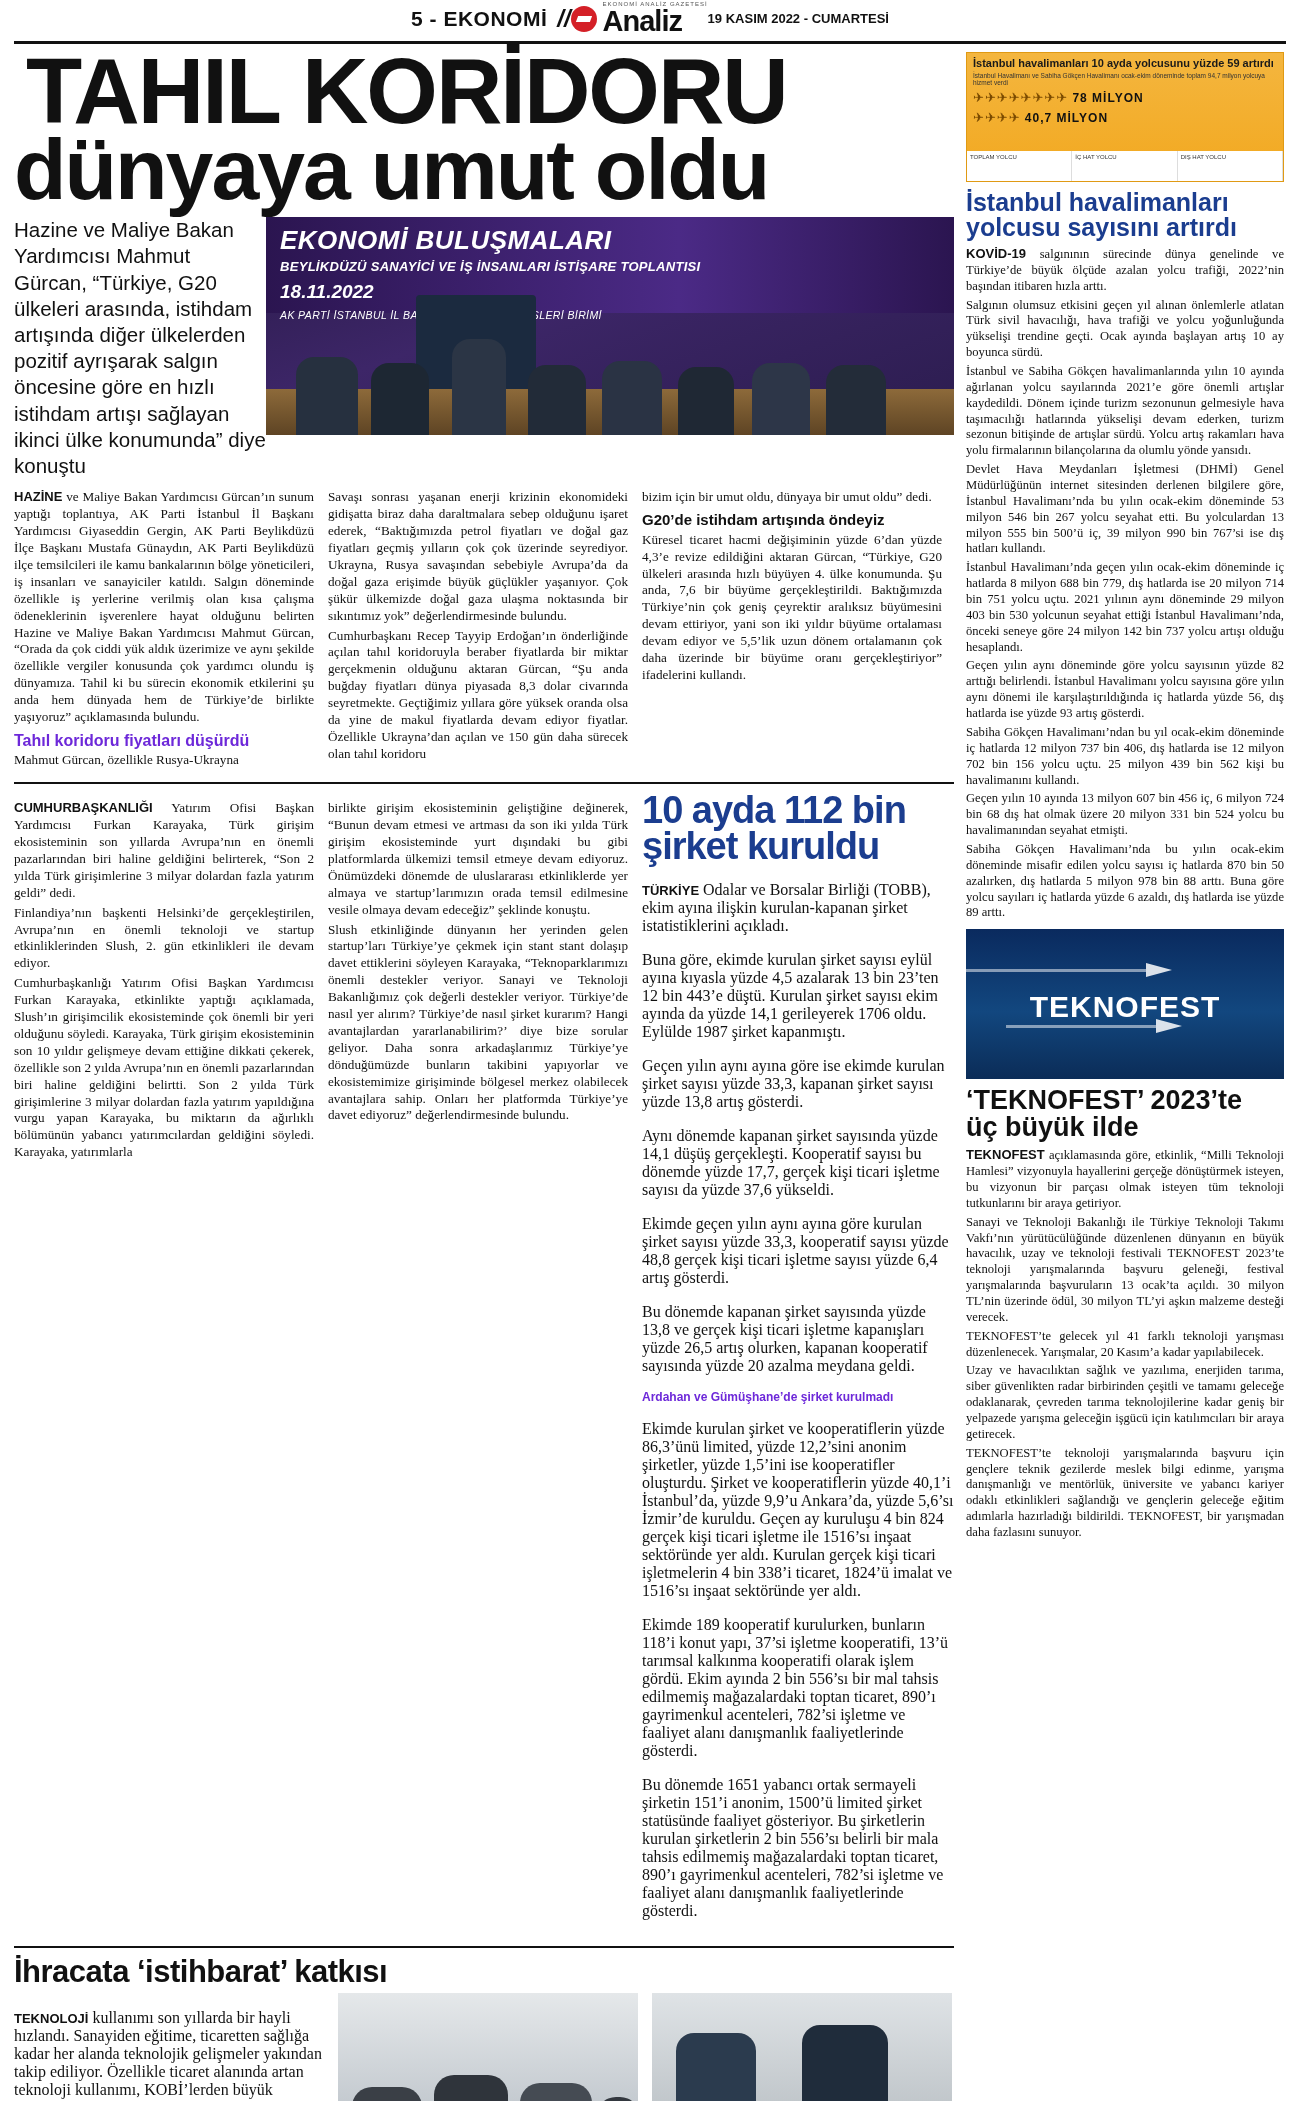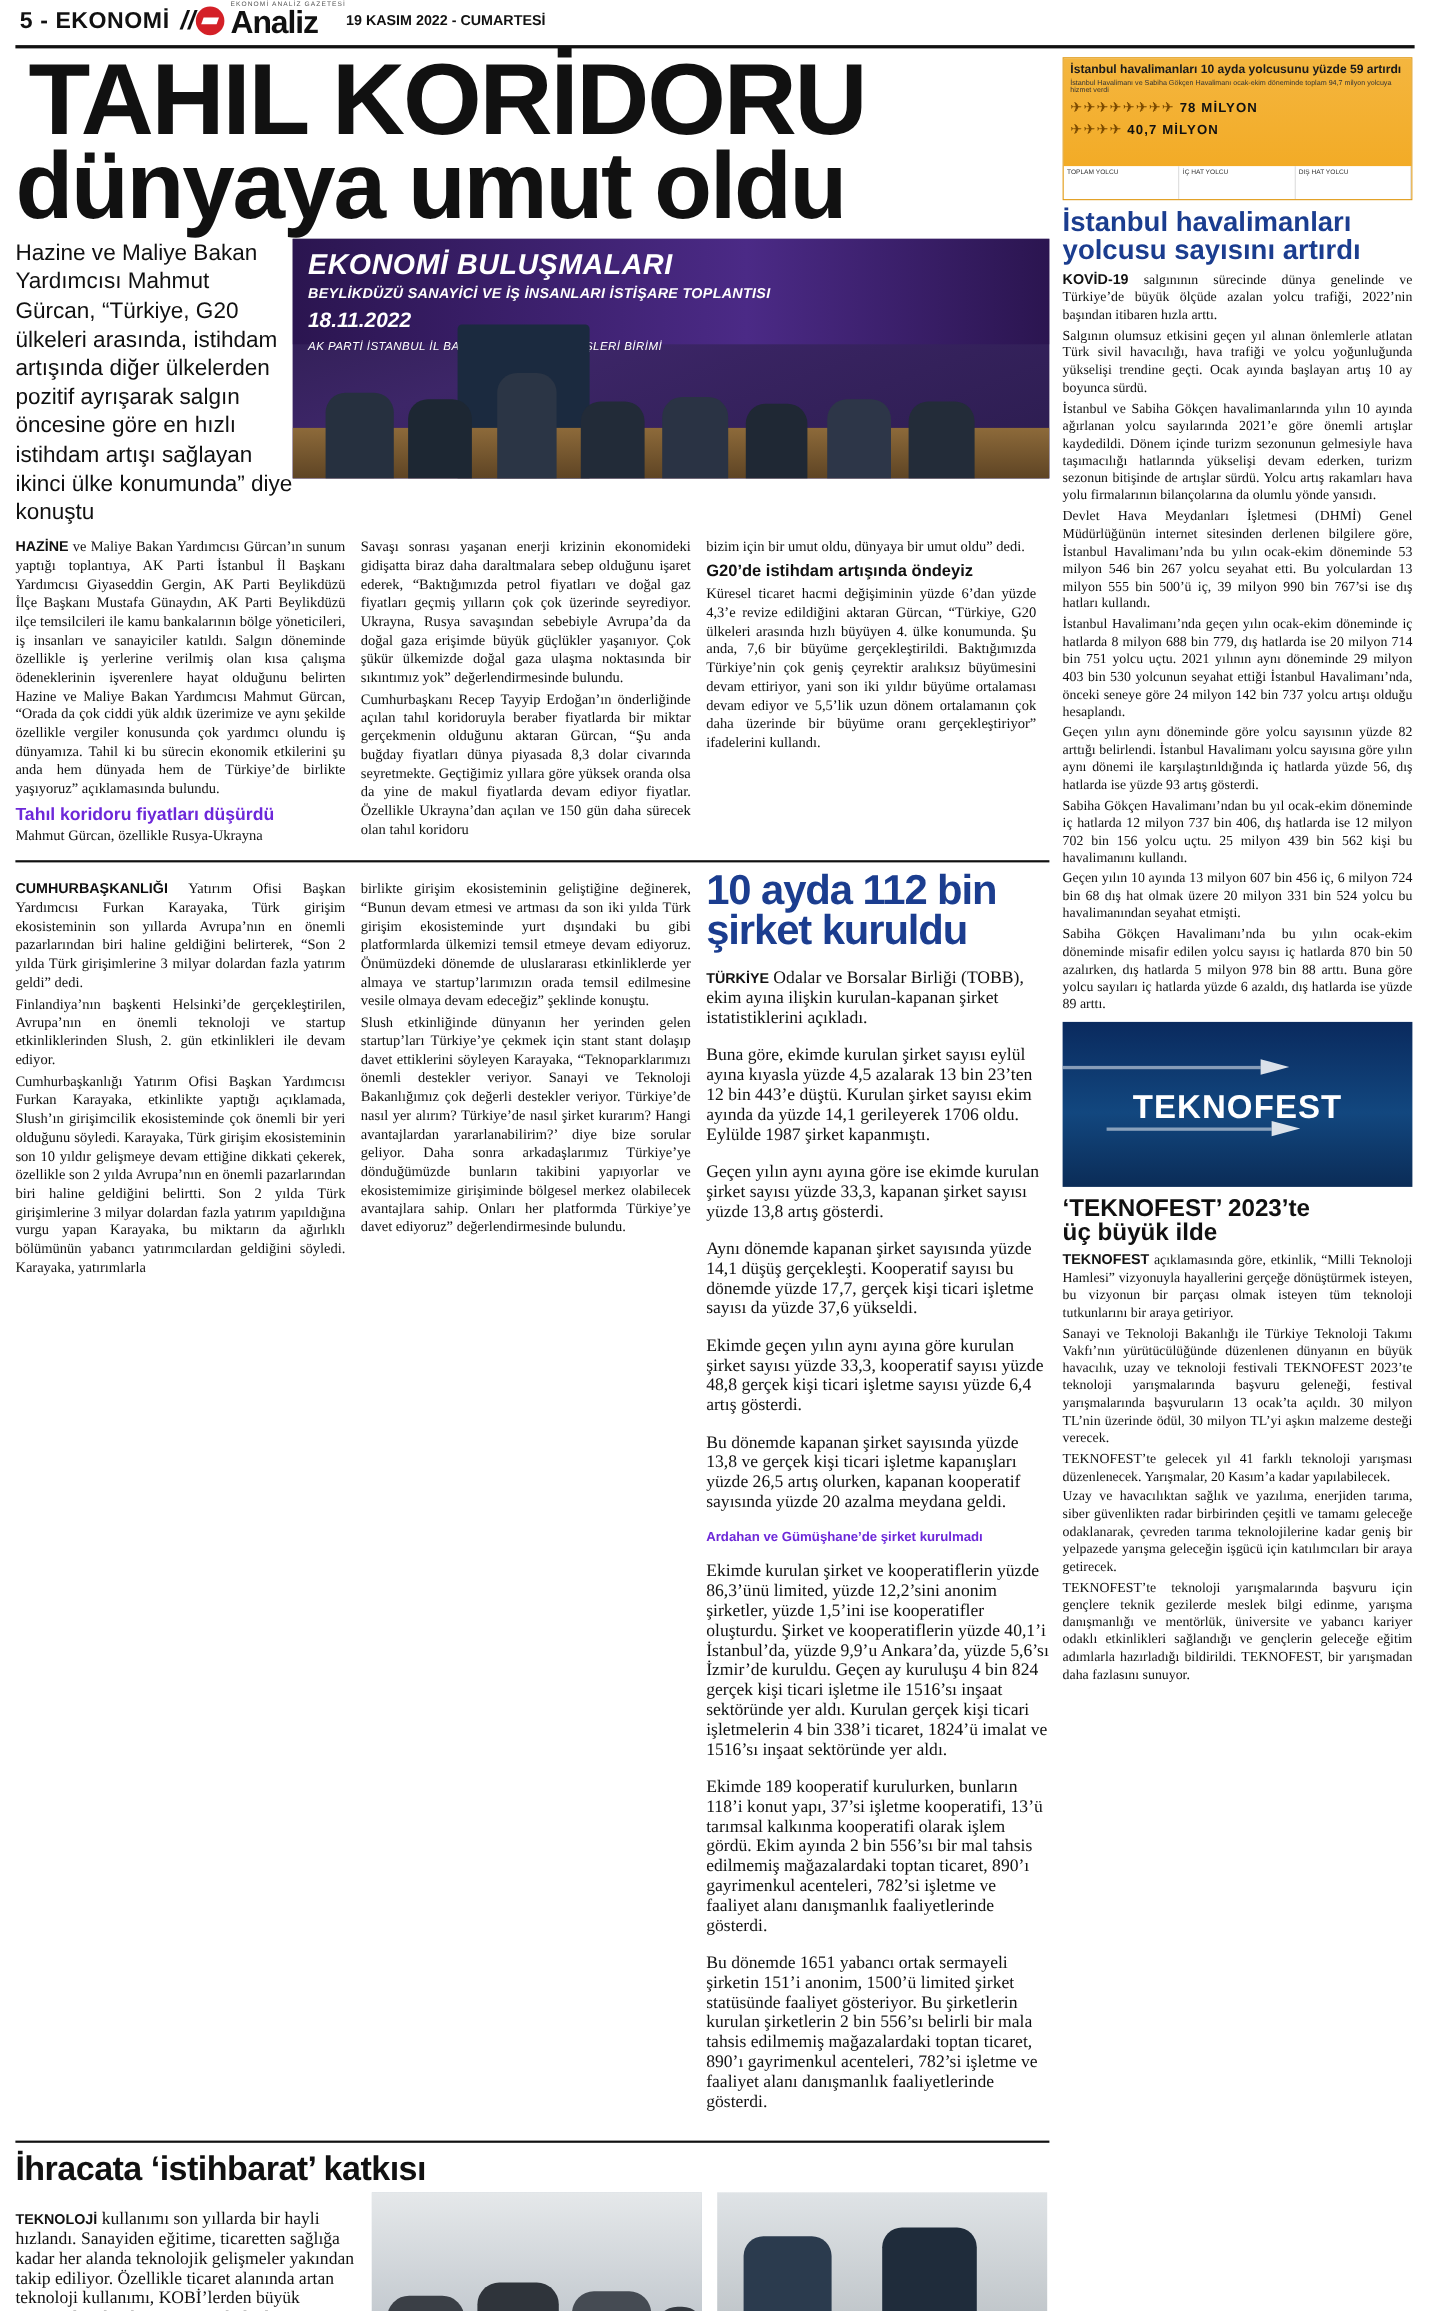--- a/index.html
+++ b/index.html
@@ -9,21 +9,21 @@
     background:#ffffff;
     font-family:"Liberation Serif", serif;
     color:#111;
     position:relative;
     overflow:hidden;
   }
   .page { width:1300px; height:2101px; position:relative; padding:0 14px; }
 
   
   .masthead {
-    height:44px; display:flex; align-items:center; justify-content:flex-start;
+    height:44px; display:flex; align-items:center; justify-content:center;
     border-bottom:3px solid #111; padding:0 4px 4px 4px;
   }
   .mh-left { display:flex; align-items:center; gap:10px; }
   .mh-page {
     font-family:"Liberation Sans", sans-serif; font-weight:bold; font-size:21px; letter-spacing:.5px;
   }
   .mh-slash { font-family:"Liberation Sans", sans-serif; font-weight:bold; font-size:24px; font-style:italic; color:#111; }
   .mh-logo { display:flex; align-items:center; gap:6px; }
   .mh-logo-mark {
     width:26px;height:26px;border-radius:50%;
@@ -157,21 +157,21 @@
   .ig-foot{
     position:absolute;bottom:0;left:0;width:100%;height:30px;background:#fff;
     display:flex; font-size:6px; font-family:"Liberation Sans", sans-serif; color:#333;
   }
   .ig-foot div{flex:1;padding:3px;border-right:1px solid #ddd;}
 
   .rail-head {
     font-family:"Liberation Sans", sans-serif; font-weight:bold;
     color:#1b3d8f; font-size:25px; line-height:1.0; margin:8px 0 6px;
   }
-  .rail-head.dark { color:#111; font-size:22px; }
+  .rail-head.dark { color:#111; font-size:27px; }
   .rail p {
     margin:0 0 3px 0; font-size:12.6px; line-height:1.26; text-align:justify;
   }
   .teknofest-img {
     width:100%; height:150px; margin:8px 0 6px; position:relative; overflow:hidden;
     background:linear-gradient(180deg,#0a2a5e 0%, #12477f 55%, #0b2c57 100%);
   }
   .tf-logo {
     position:absolute; left:50%; top:52%; transform:translate(-50%,-50%);
     font-family:"Liberation Sans", sans-serif; font-weight:bold; color:#fff;

